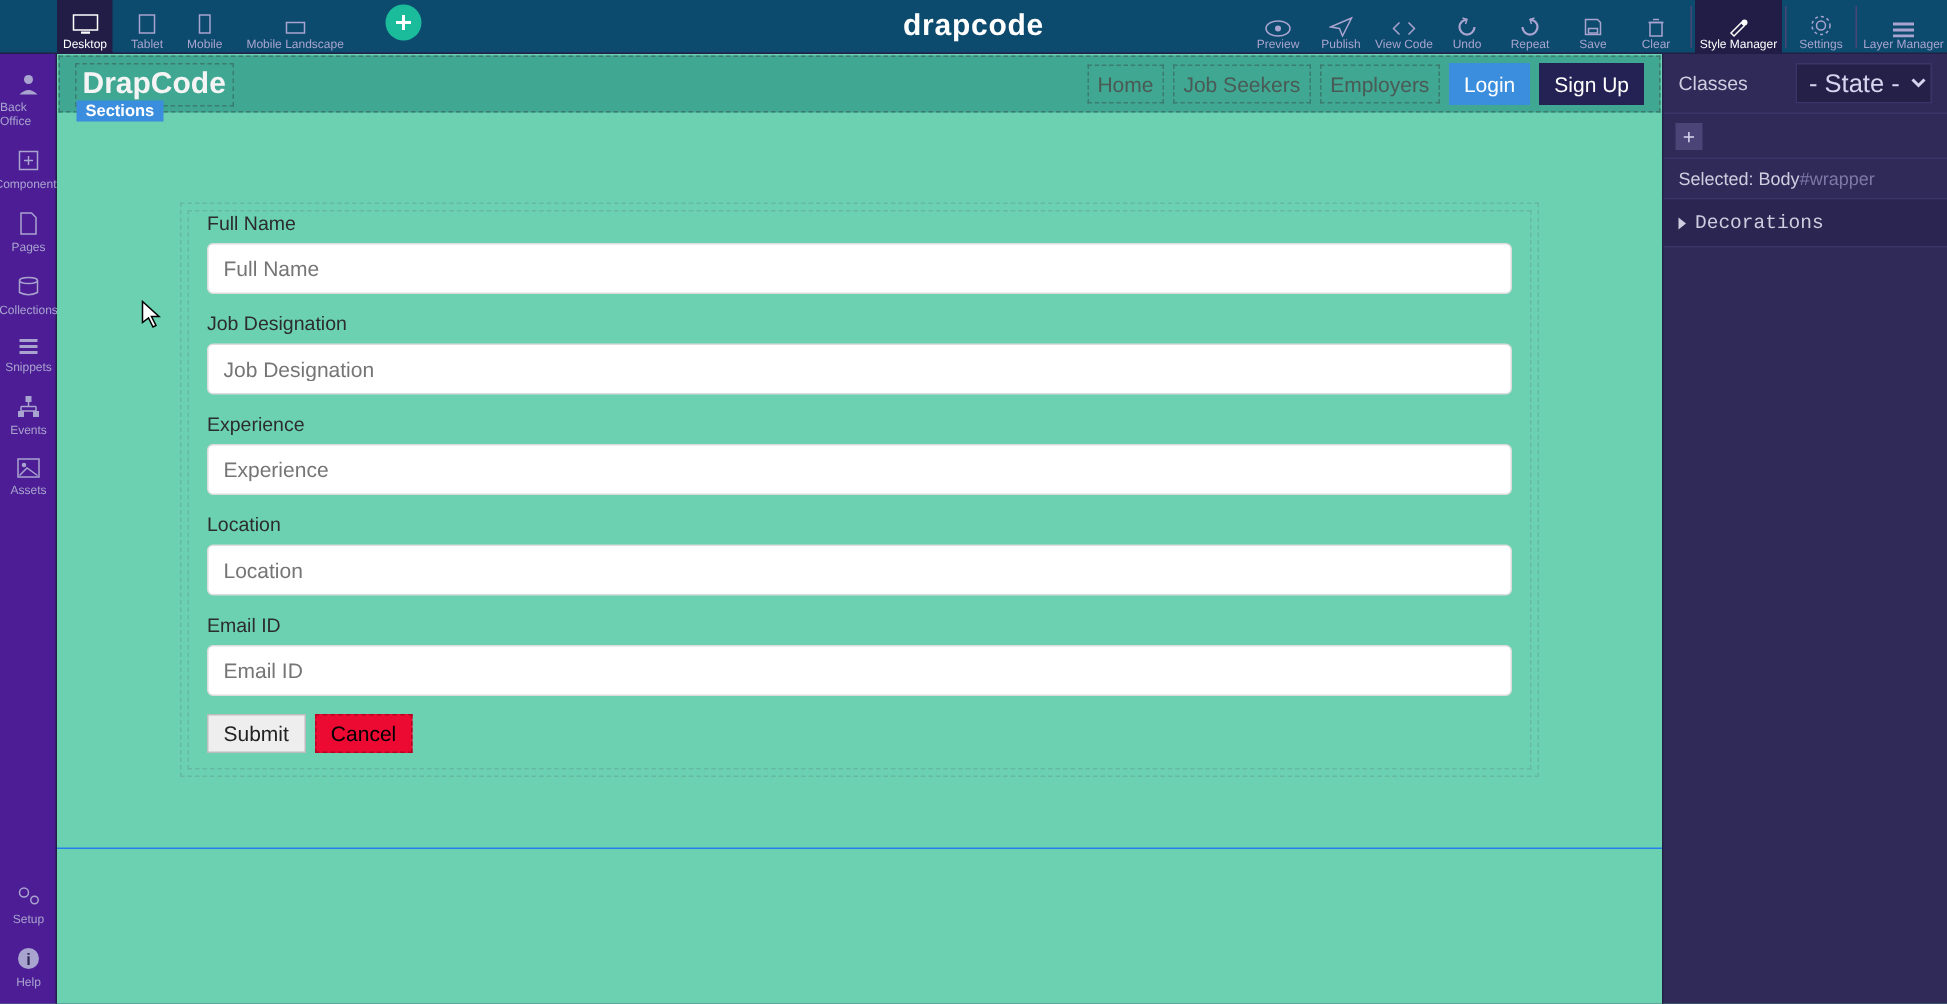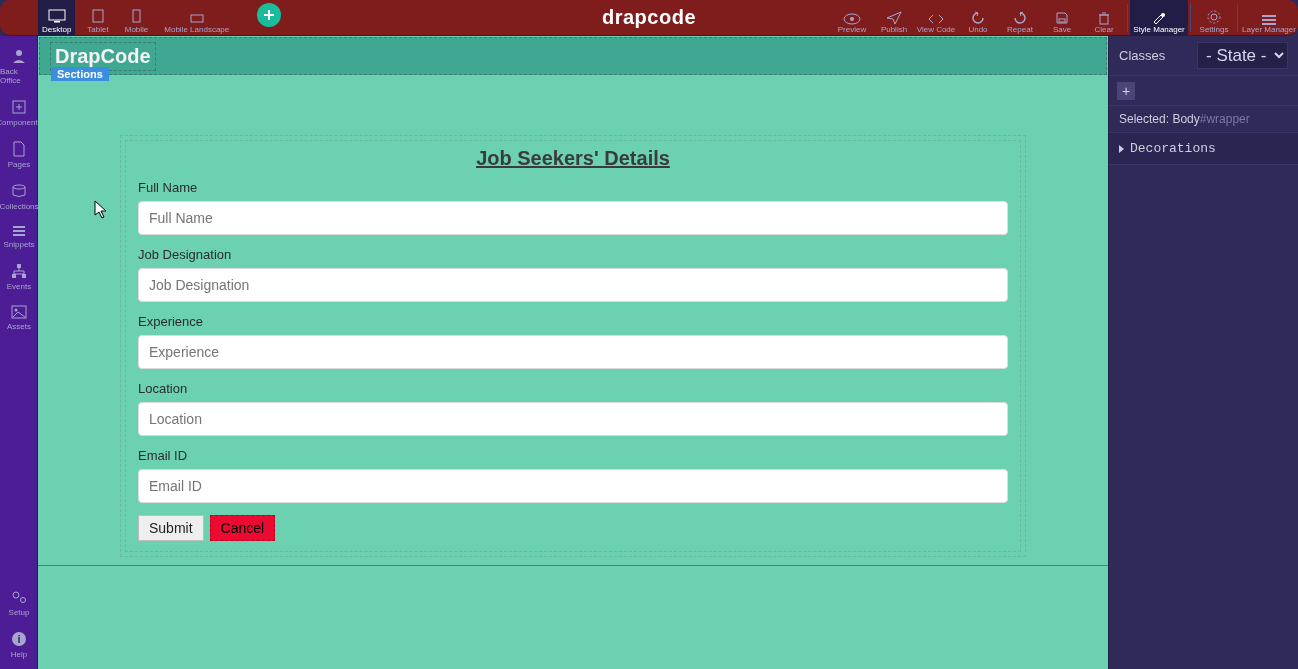--- a/index.html
+++ b/index.html
@@ -9,26 +9,25 @@
     color: #cfcde0;
     width: 1298px;
     height: 669px;
     overflow: hidden;
     font-size: 12px;
   }
 
   
   .topbar {
     height: 36px;
-    background: #7f1d1d;
+    background: #0c4a6e;
     display: flex;
     align-items: center;
     color: #cfcde0;
     border-bottom: 1px solid #232047;
-    border-radius: 10px;
   }
   .device-group {
     display: flex;
     align-items: flex-end;
     height: 36px;
     margin-left: 38px;
     gap: 8px;
   }
   .device-item {
     display: flex;
@@ -390,25 +389,31 @@
 </div>
 
 <div class="canvas-wrap">
   <div class="canvas-body-outline"></div>
 
   <div class="site-nav">
     <div class="site-brand">
       <span>DrapCode</span>
       <div class="sections-tag">Sections</div>
     </div>
+    <div class="nav-right">
+      <div class="nav-link">Home</div>
+      <div class="nav-link">Job Seekers</div>
+      <div class="nav-link">Employers</div>
+      <div class="nav-btn-login">Login</div>
+      <div class="nav-btn-signup">Sign Up</div>
+    </div>
   </div>
 
   <div class="form-block-outer">
     <div class="form-block-inner">
-      <div class="form-title">Job Seekers' Details</div>
 
       <div class="field">
         <div class="field-label">Full Name</div>
         <input class="field-input" placeholder="Full Name" style="">
       </div>
       <div class="field">
         <div class="field-label">Job Designation</div>
         <input class="field-input" placeholder="Job Designation" style="">
       </div>
       <div class="field">

